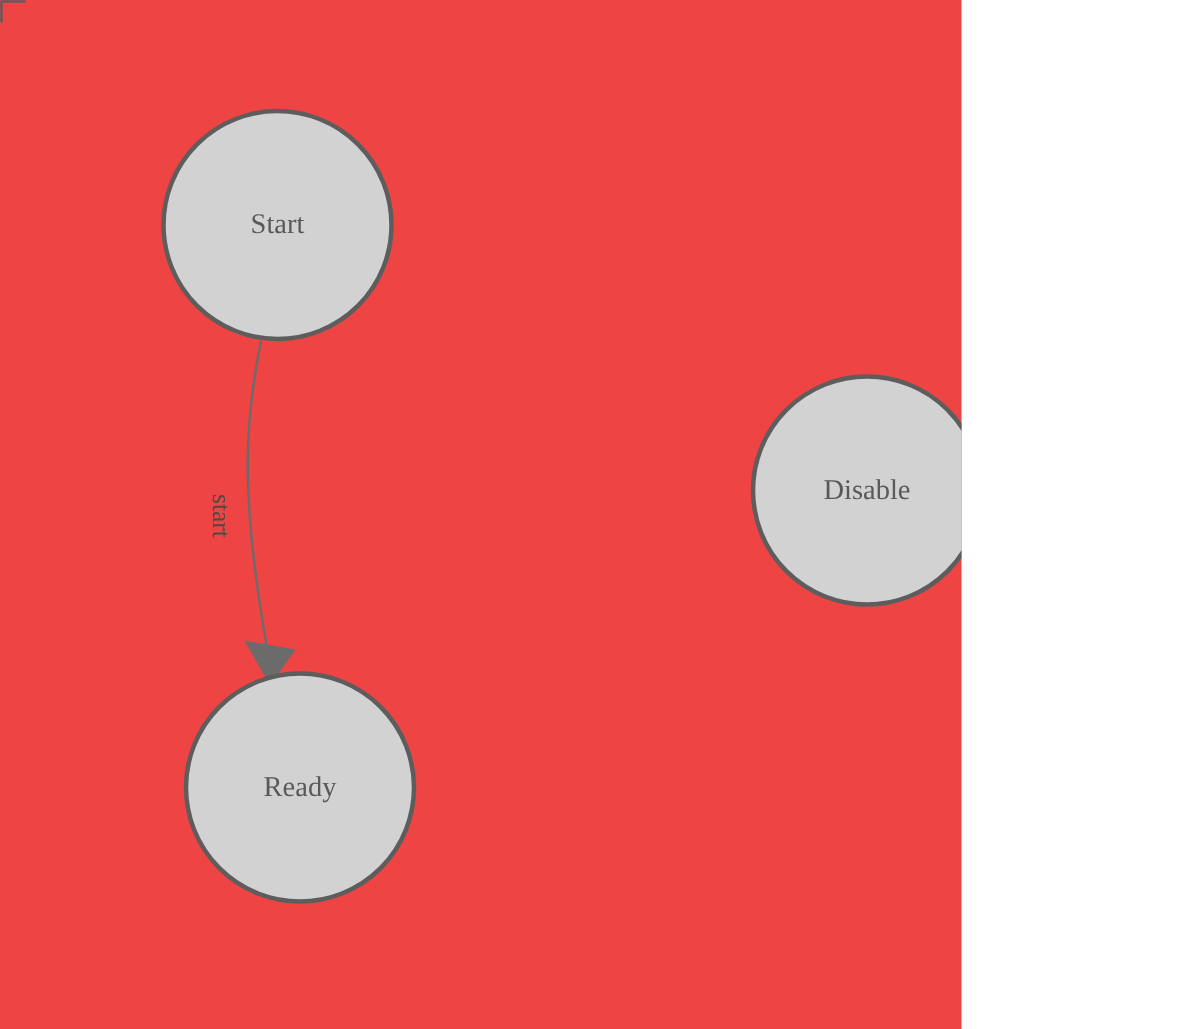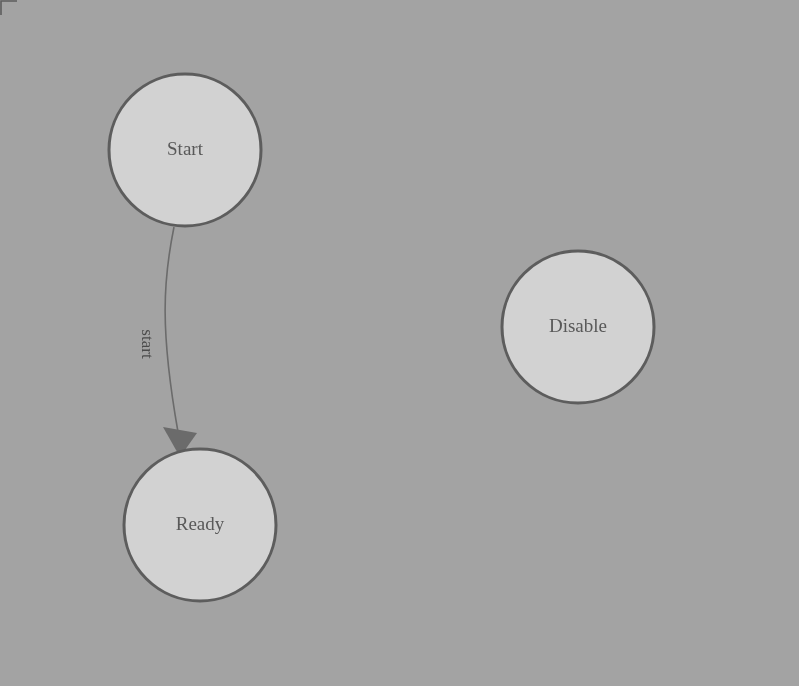--- a/index.html
+++ b/index.html
@@ -6,23 +6,23 @@
   html, body {
     margin: 0;
     padding: 0;
     background: #ffffff;
   }
   body {
     font-family: "Liberation Serif", serif;
   }
   #canvas {
     position: relative;
-    width: 799px;
+    width: 641px;
     height: 686px;
-    background: #a3a3a3;
+    background: #ef4444;
     overflow: hidden;
   }
   #diagram-svg {
     position: absolute;
     top: 0;
     left: 0;
     width: 799px;
     height: 686px;
   }
   .node-circle {

